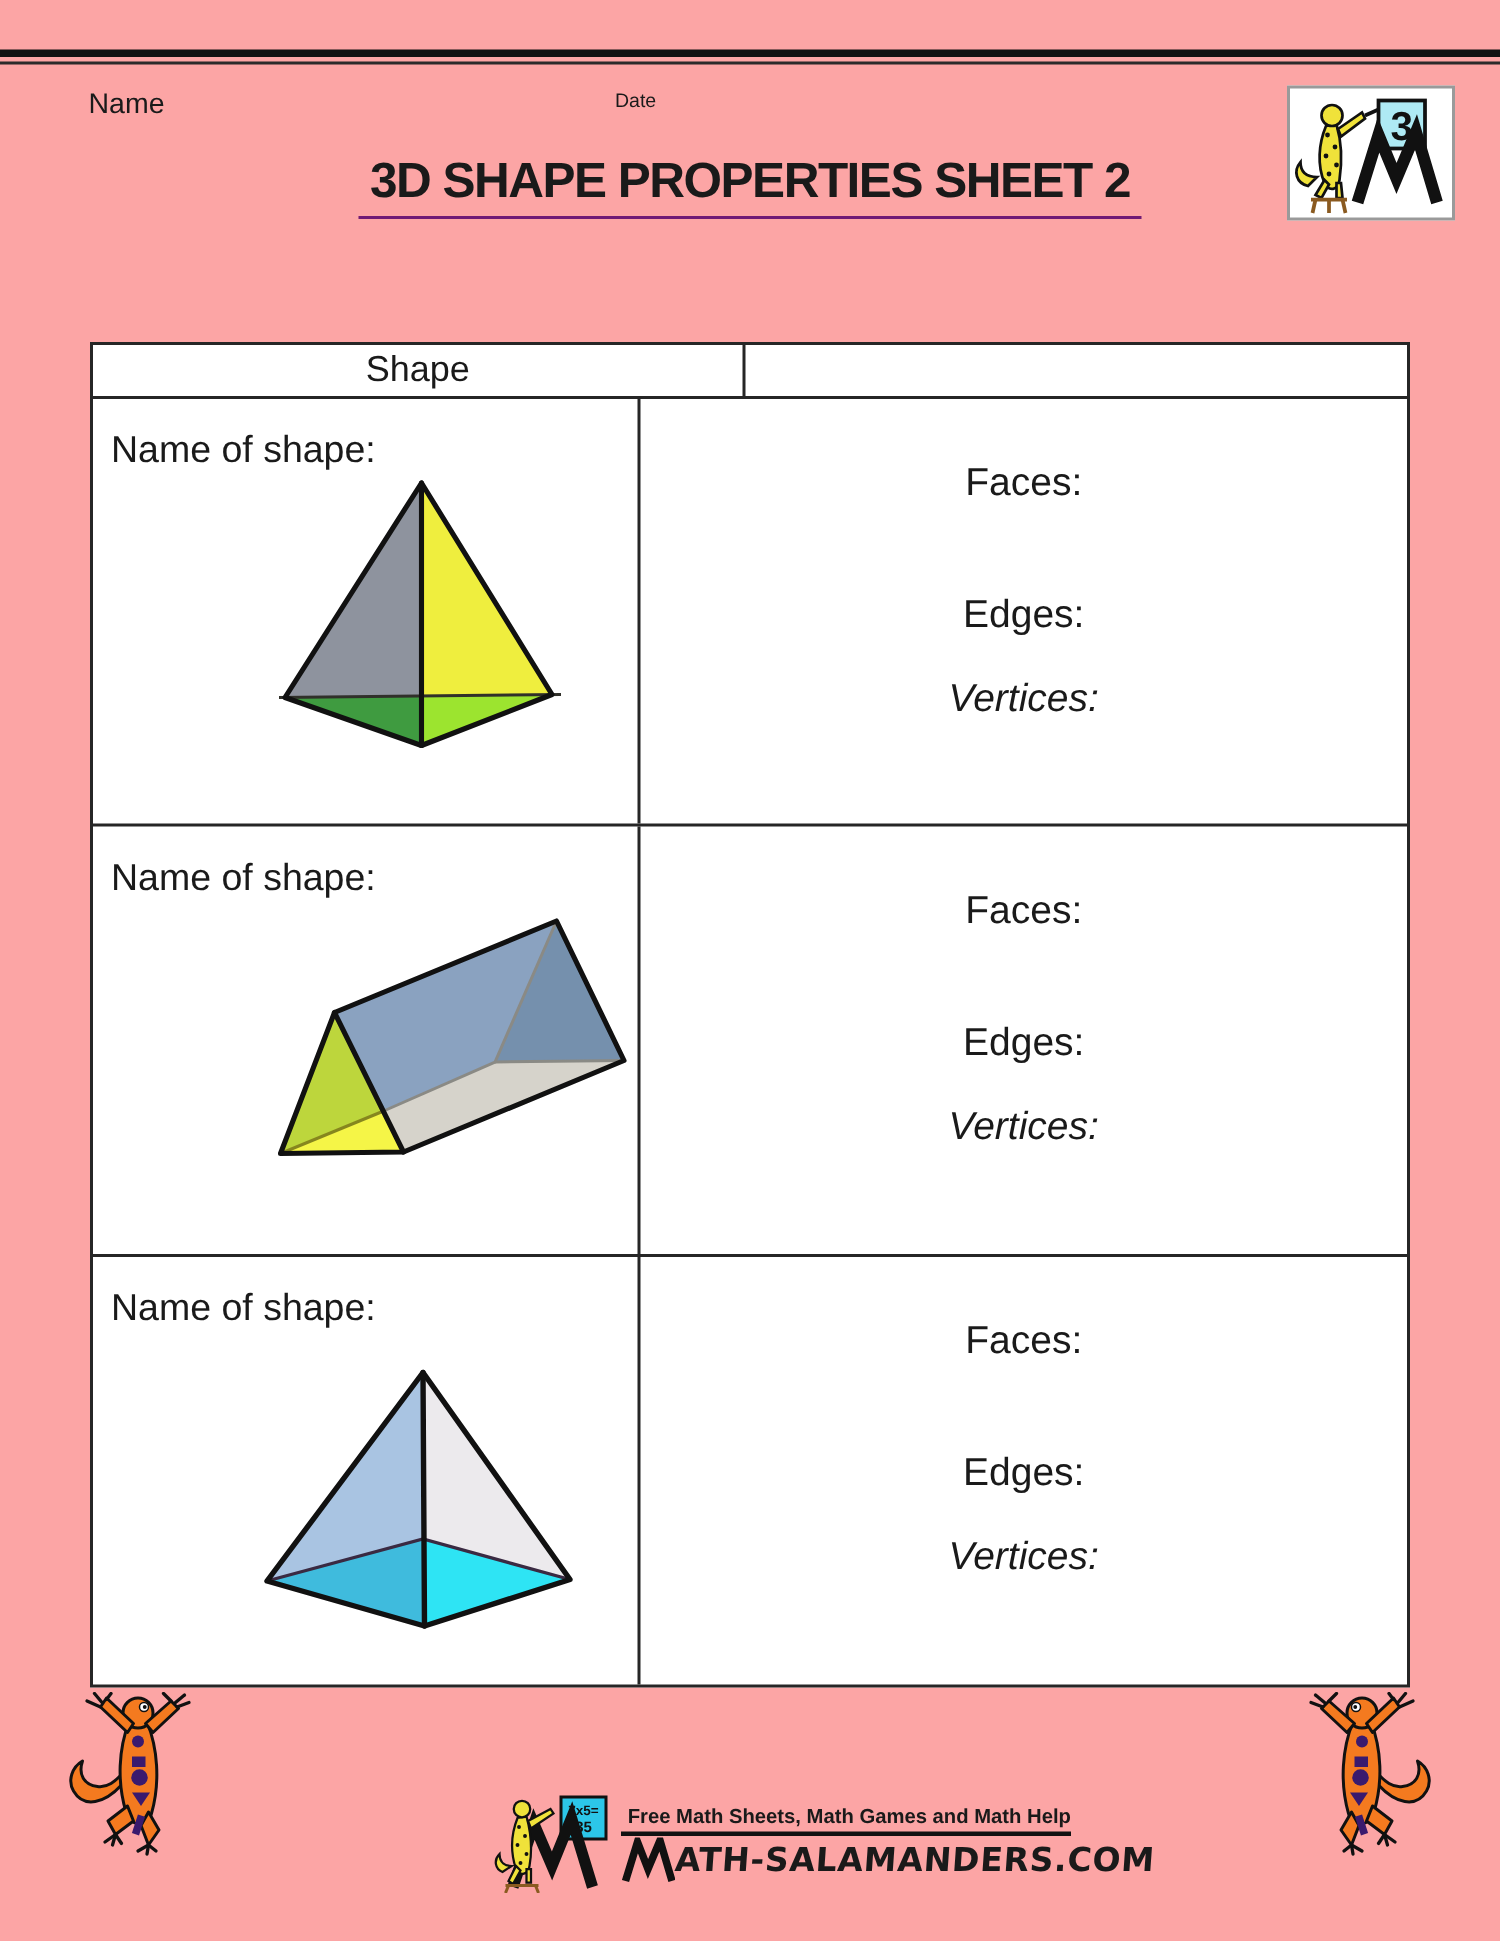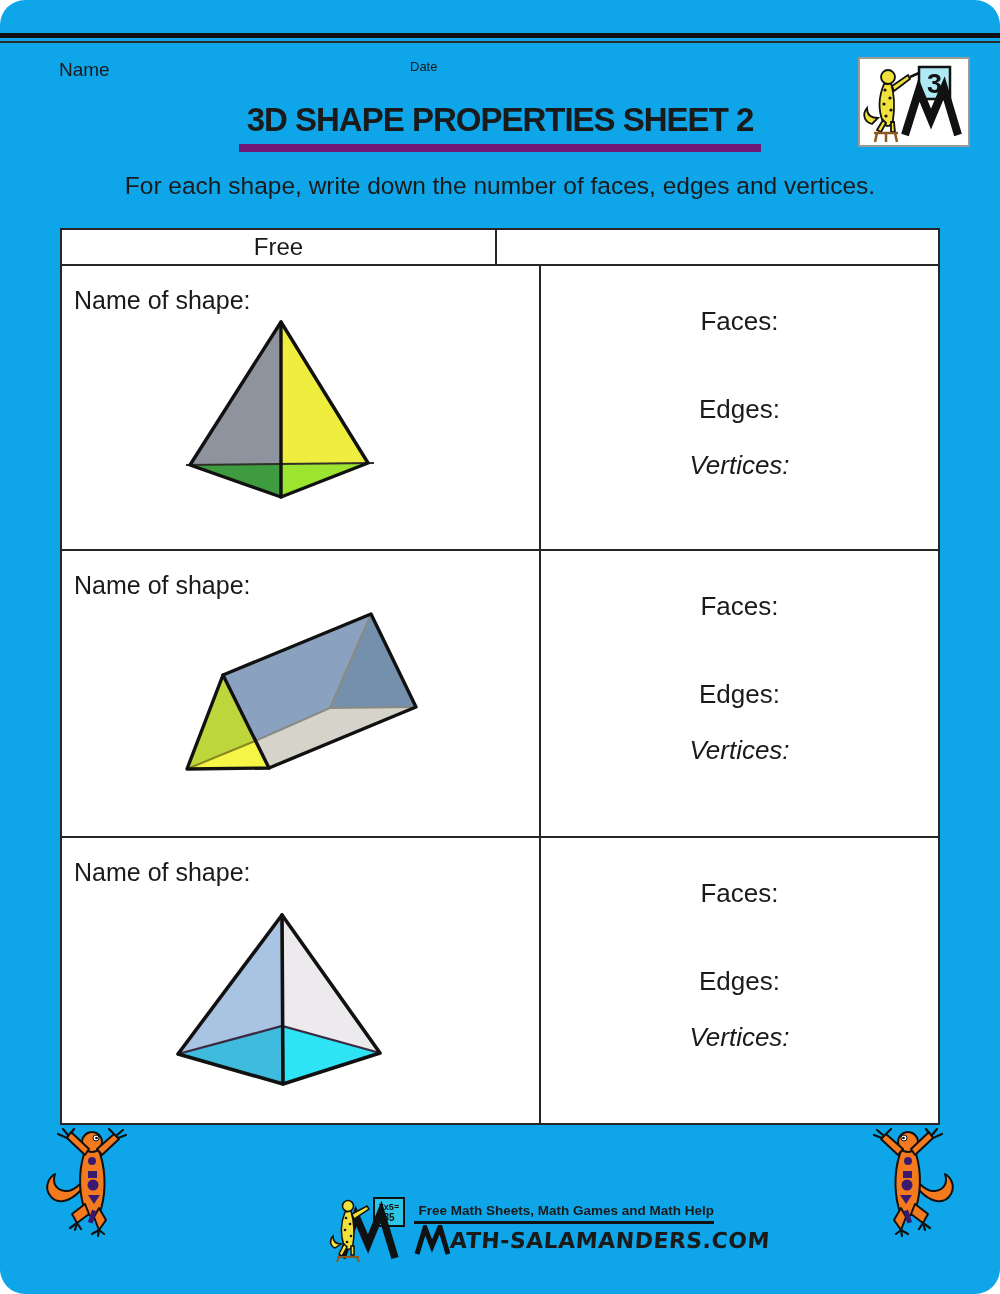--- a/index.html
+++ b/index.html
@@ -1,38 +1,38 @@
 <!DOCTYPE html>
 <html><head>
 <meta charset="utf-8">
 <style>
   html,body{margin:0;padding:0;background:#fff;}
   .sheet{
-    position:relative;width:1000px;height:1294px;background:#0ea5e9;
-    font-family:"Liberation Sans",sans-serif;color:#1a1a1a;overflow:hidden;border-radius:25px;
+    position:relative;width:1000px;height:1294px;background:#fca5a5;
+    font-family:"Liberation Sans",sans-serif;color:#1a1a1a;overflow:hidden;
   }
   .abs{position:absolute;}
   .toprule1{left:0;top:33px;width:1000px;height:5px;background:#111;}
   .toprule2{left:0;top:41px;width:1000px;height:2px;background:#2b2b2b;}
   .namelbl{left:59px;top:59px;font-size:19px;}
   .datelbl{left:410px;top:59px;font-size:13px;}
   .logobox{left:858px;top:57px;width:112px;height:90px;border:2px solid #9a9a9a;background:#fff;box-sizing:border-box;}
   .titlewrap{left:0;top:101px;width:1000px;text-align:center;}
-  .title{display:inline-block;font-size:33px;font-weight:bold;letter-spacing:-1px;border-bottom:8px solid #701a75;padding:0 8px 5px 8px;}
+  .title{display:inline-block;font-size:33px;font-weight:bold;letter-spacing:-1px;border-bottom:2px solid #701a75;padding:0 8px 5px 8px;}
   .instruction{left:0;top:172px;width:1000px;text-align:center;font-size:24.5px;}
   .wtable{left:60px;top:228px;width:880px;height:897px;border:2px solid #262626;box-sizing:border-box;background:#fff;}
   .thead{display:flex;height:36px;border-bottom:2px solid #262626;box-sizing:border-box;}
   .thead .c1{width:435px;border-right:2px solid #262626;box-sizing:border-box;}
   .thead .c2{flex:1;}
   .hcell{font-size:24px;text-align:center;line-height:33px;}
   .trow{display:flex;position:relative;box-sizing:border-box;}
   .trow.r1{height:285px;border-bottom:2px solid #262626;}
   .trow.r2{height:287px;border-bottom:2px solid #262626;}
   .trow.r3{height:285px;}
-  .shapecell{width:479px;border-right:2px solid #262626;box-sizing:border-box;position:relative;}
+  .shapecell{width:365px;border-right:2px solid #262626;box-sizing:border-box;position:relative;}
   .propcell{flex:1;position:relative;padding-left:38px;}
   .prompt{position:absolute;left:12px;top:20px;font-size:25px;}
   .plabel{position:absolute;left:0;width:100%;text-align:center;font-size:26px;height:30px;line-height:30px;}
   .pl1{top:40px;}.pl2{top:128px;}.pl3{top:184px;font-style:italic;}
   .shapesvg{position:absolute;}
   .sv1{left:88px;top:39px;width:240px;height:205px;}
   .sv2{left:103px;top:49px;width:265px;height:185px;}
   .sv3{left:88px;top:60px;width:245px;height:200px;}
   .sal{width:100px;height:112px;}
   .salwrap-l{left:44px;top:1128px;width:100px;height:112px;}
@@ -84,25 +84,24 @@
         <line x1="35" y1="73" x2="37" y2="82"></line>
         <line x1="26" y1="73" x2="26" y2="82"></line>
       </g>
     </svg>
   </div>
 
   <div class="abs titlewrap">
     <span class="title">3D SHAPE PROPERTIES SHEET 2</span>
   </div>
 
-  <div class="abs instruction">For each shape, write down the number of faces, edges and vertices.</div>
 
   <div class="abs wtable">
     <div class="thead">
-      <div class="c1 hcell">Free</div>
+      <div class="c1 hcell">Shape</div>
     </div>
 
     <div class="trow r1">
       <div class="shapecell">
         <div class="prompt">Name of shape:</div>
         <svg class="shapesvg sv1" viewBox="150 305 240 205">
           <polygon points="281,322 190,465 281,464" fill="#8e939e"></polygon>
           <polygon points="281,322 281,464 368,463" fill="#efee3e"></polygon>
           <polygon points="190,465 281,464 281,497" fill="#3f9b40"></polygon>
           <polygon points="281,464 368,463 281,497" fill="#9ce42f"></polygon>

